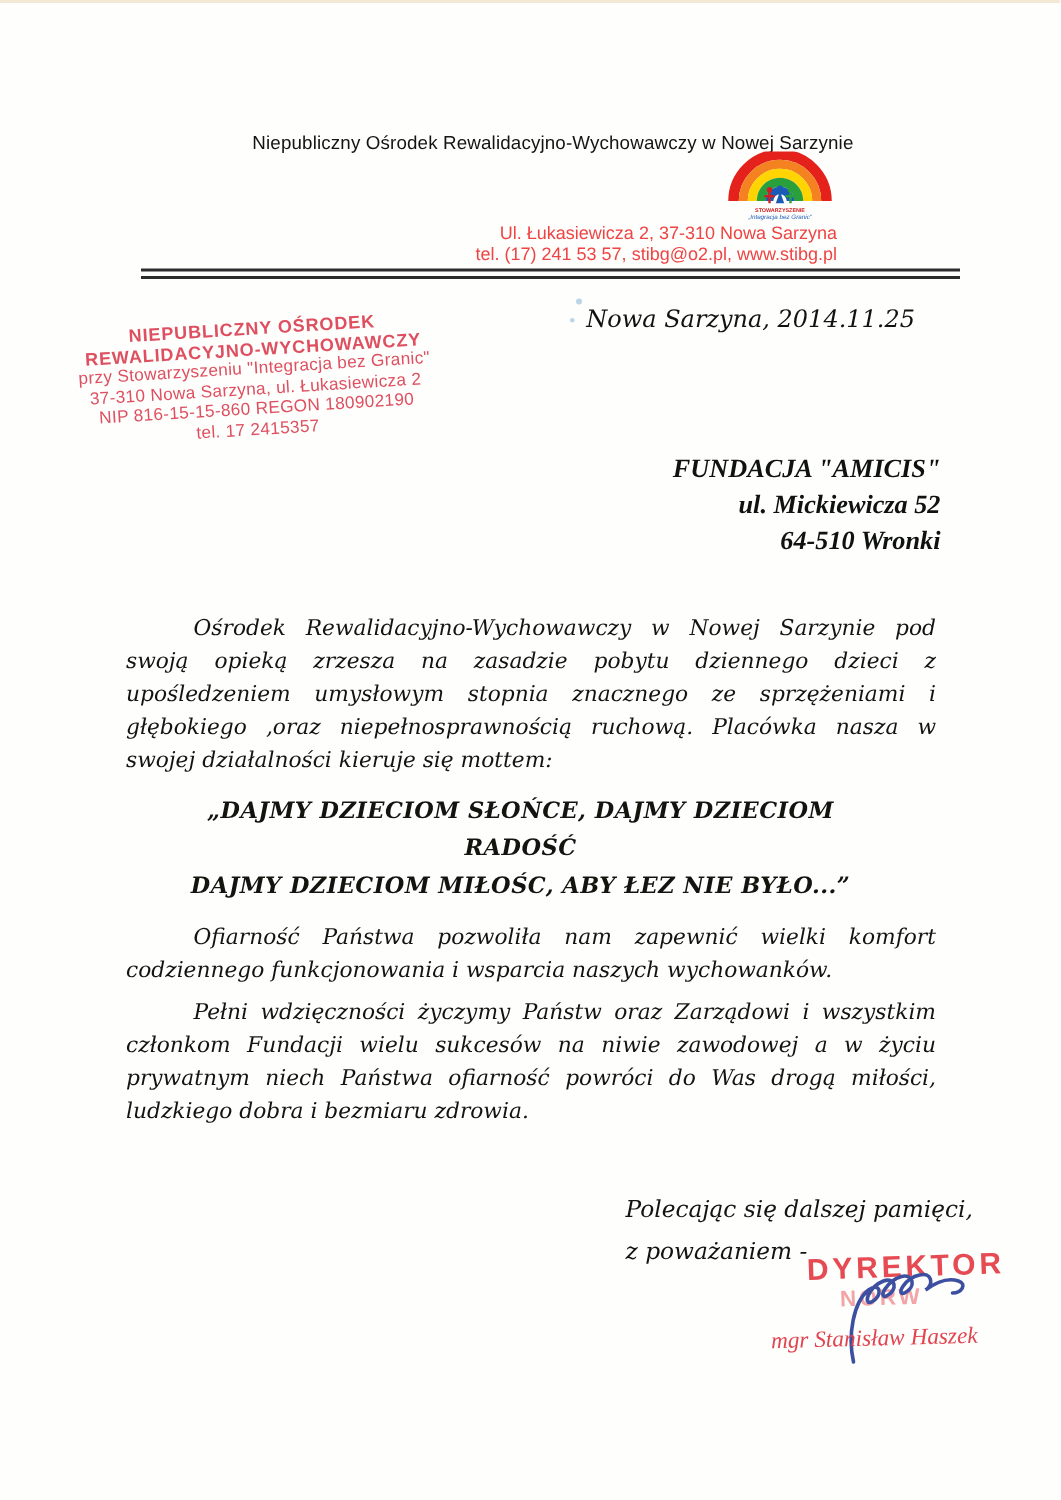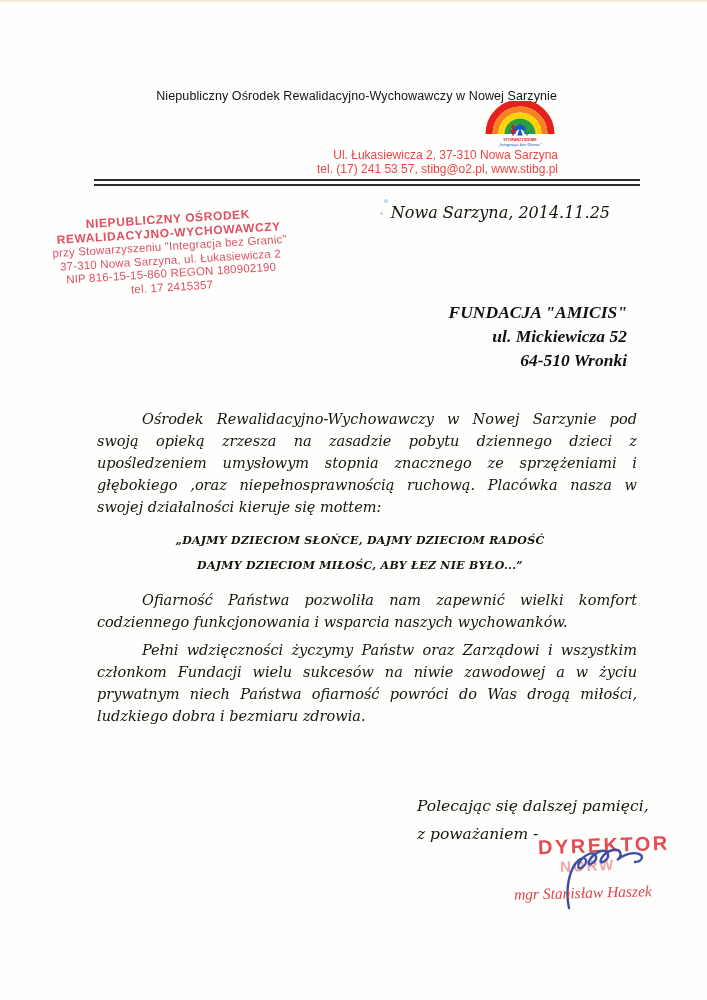--- a/index.html
+++ b/index.html
@@ -12,21 +12,21 @@
     font-family: "Liberation Sans", sans-serif;
     color: #1b1b1b;
   }
   .scan-edge-top {
     position: absolute; top: 0; left: 0; width: 707px; height: 2px;
     background: #f2e8d4;
   }
 
   
   .letterhead {
-    position: absolute; top: 86px; right: 150px;
+    position: absolute; top: 86px; right: 138px;
     text-align: center; white-space: nowrap;
   }
   .org-name {
     font-size: 12.5px; font-weight: 500; color: #141414; letter-spacing: 0.1px;
   }
   .logo-wrap { position: absolute; top: 101px; left: 481px; width: 78px; height: 48px; }
   .addr {
     position: absolute; right: 149px; text-align: right; white-space: nowrap;
     font-size: 12px; color: #ef4444;
   }
@@ -60,26 +60,26 @@
     position: absolute; top: 300px; right: 80px;
     text-align: right; font-family: "Liberation Serif", serif;
     font-style: italic; font-weight: 700; font-size: 17.5px;
     line-height: 24px; color: #101210; white-space: nowrap;
   }
 
   
   .letter-body {
     position: absolute; top: 408px; left: 84px; width: 540px;
     font-family: "DejaVu Serif", serif; font-style: italic;
-    font-size: 14.5px; line-height: 22px; color: #14140f; margin-left: 13px;
+    font-size: 14.5px; line-height: 22px; color: #14140f;
   }
   .letter-body p { margin: 0; text-align: justify; text-indent: 45px; }
   .motto {
     margin: 10px 0 0 28px; text-align: center; font-weight: 700;
-    font-size: 11px; line-height: 25px; letter-spacing: 0.3px; width: 470px;
+    font-size: 15px; line-height: 25px; letter-spacing: 0.3px; width: 470px;
   }
   .p2 { margin-top: 22px !important; }
   .p3 { margin-top: 11px !important; }
   .p4 { margin-top: 6px !important; }
 
   
   .closing {
     position: absolute; top: 792px; left: 380px;
     font-family: "DejaVu Serif", serif; font-style: italic;
     font-size: 15.5px; line-height: 28px; color: #14140f; white-space: nowrap; margin-left: 37px;

